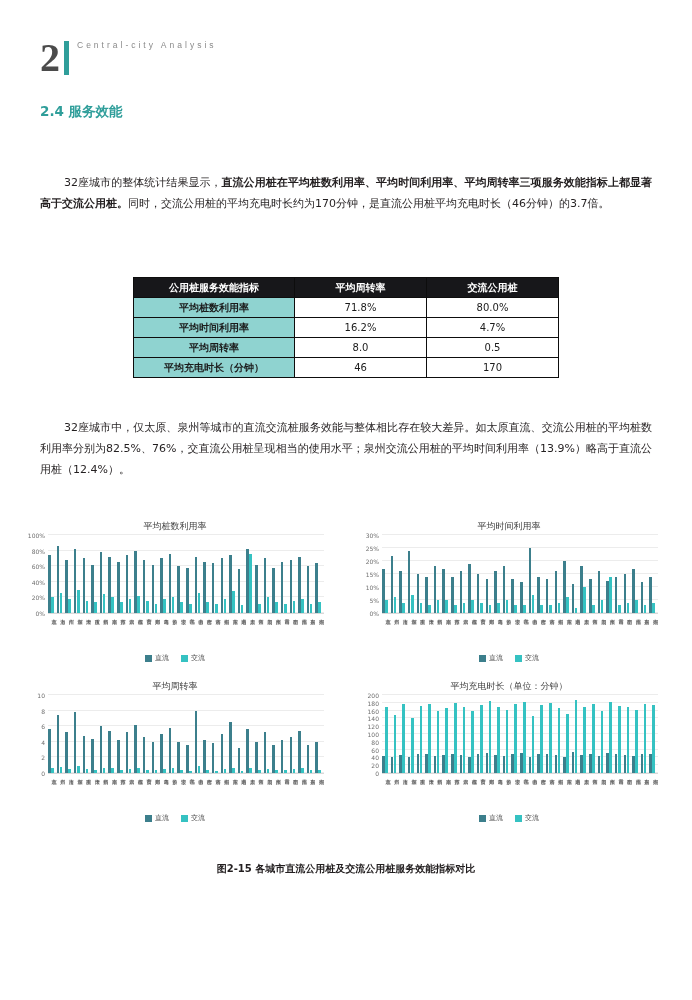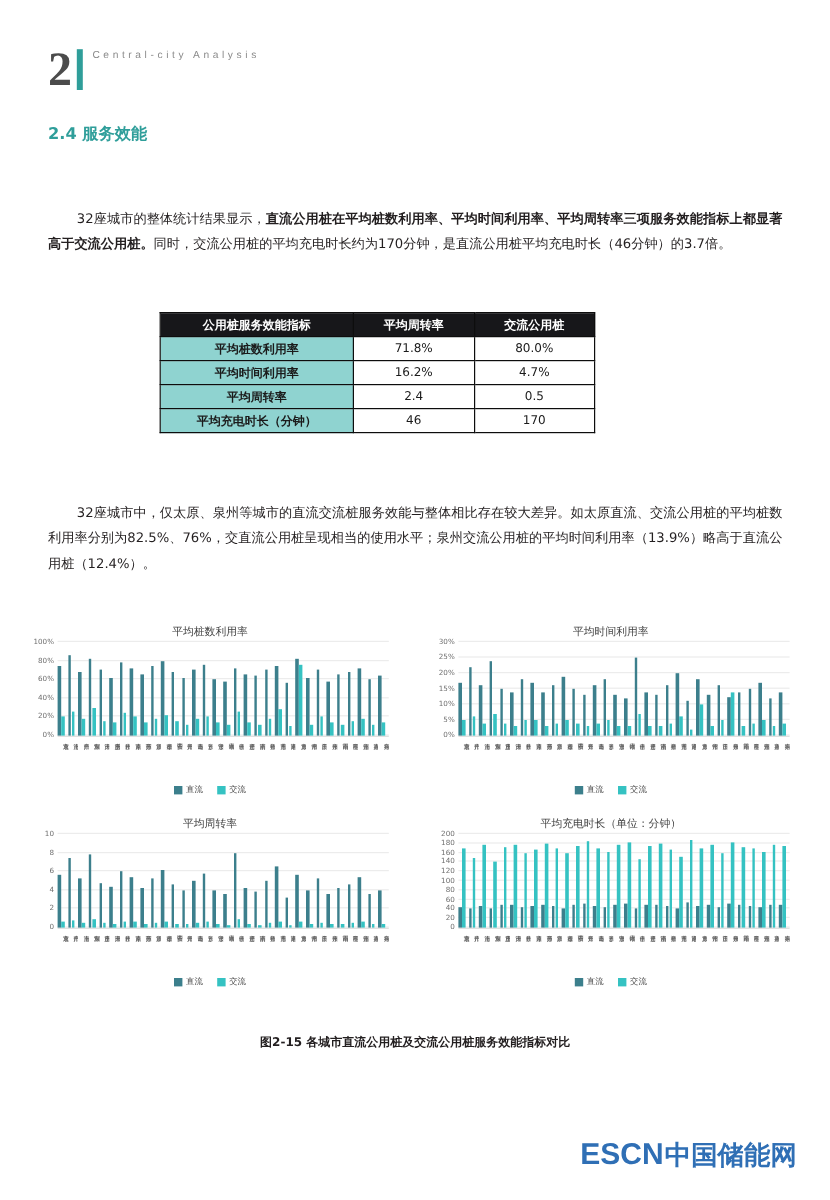--- a/index.html
+++ b/index.html
@@ -114,22 +114,22 @@
     top: 258px;
     width: 692px;
     text-align: center;
     font-size: 10px;
     font-weight: bold;
     color: #231f20;
   }
   table.data-table {
     position: absolute;
     left: 133px;
-    top: 260px;
-    width: 363px;
+    top: 277px;
+    width: 426px;
     border-collapse: collapse;
     font-size: 10px;
   }
   table.data-table th,
   table.data-table td {
     border: 1px solid #0d0d0d;
     height: 19px;
     text-align: center;
     padding: 0;
   }
@@ -313,21 +313,21 @@
         <td class="val">71.8%</td>
         <td class="val">80.0%</td>
       </tr>
       <tr>
         <td class="rowhead">平均时间利用率</td>
         <td class="val">16.2%</td>
         <td class="val">4.7%</td>
       </tr>
       <tr>
         <td class="rowhead">平均周转率</td>
-        <td class="val">2.4</td>
+        <td class="val">8.0</td>
         <td class="val">0.5</td>
       </tr>
       <tr>
         <td class="rowhead">平均充电时长（分钟）</td>
         <td class="val">46</td>
         <td class="val">170</td>
       </tr>
     </tbody>
   </table>
 
@@ -1140,18 +1140,14 @@
         </span>
       <span class="legend-item">
           <span class="swatch b"></span>
           <span>交流</span>
         </span>
     </div>
   </div>
 
   <div class="figure-caption">图2-15 各城市直流公用桩及交流公用桩服务效能指标对比</div>
 
-  <div class="footer-mark">
-    <span class="mark-escn">ESCN</span>
-    <span class="mark-cn">中国储能网</span>
-  </div>
 
 </div>
 
 </body></html>

